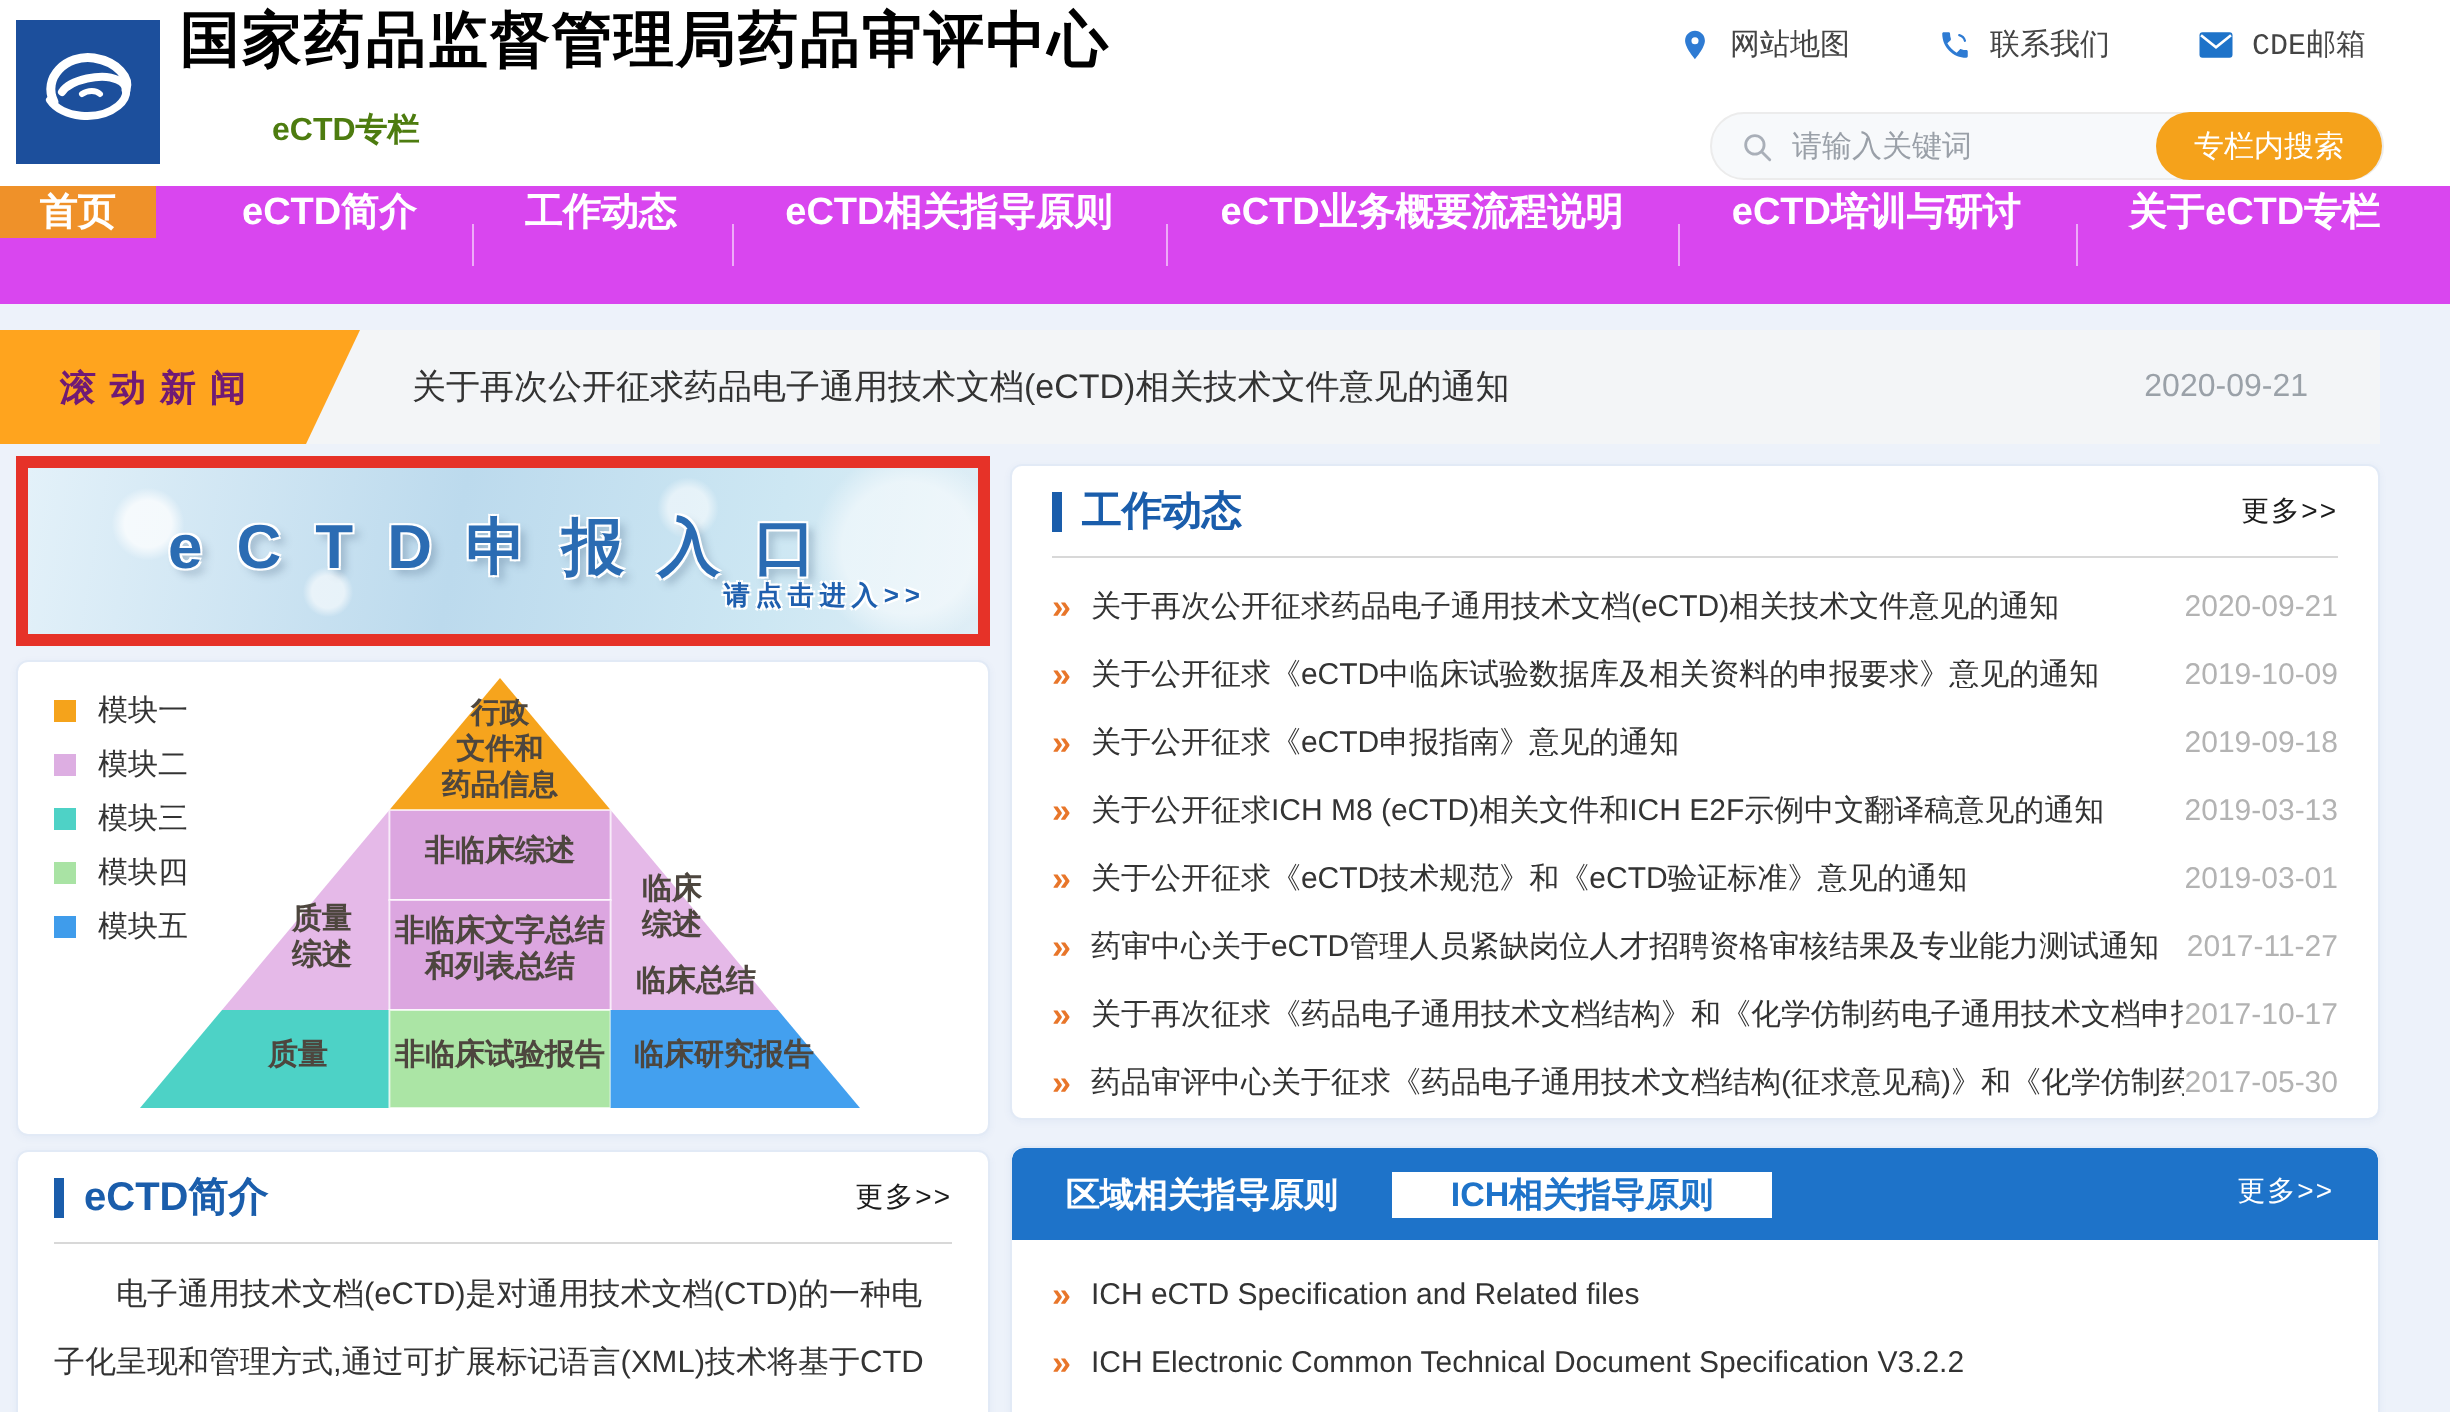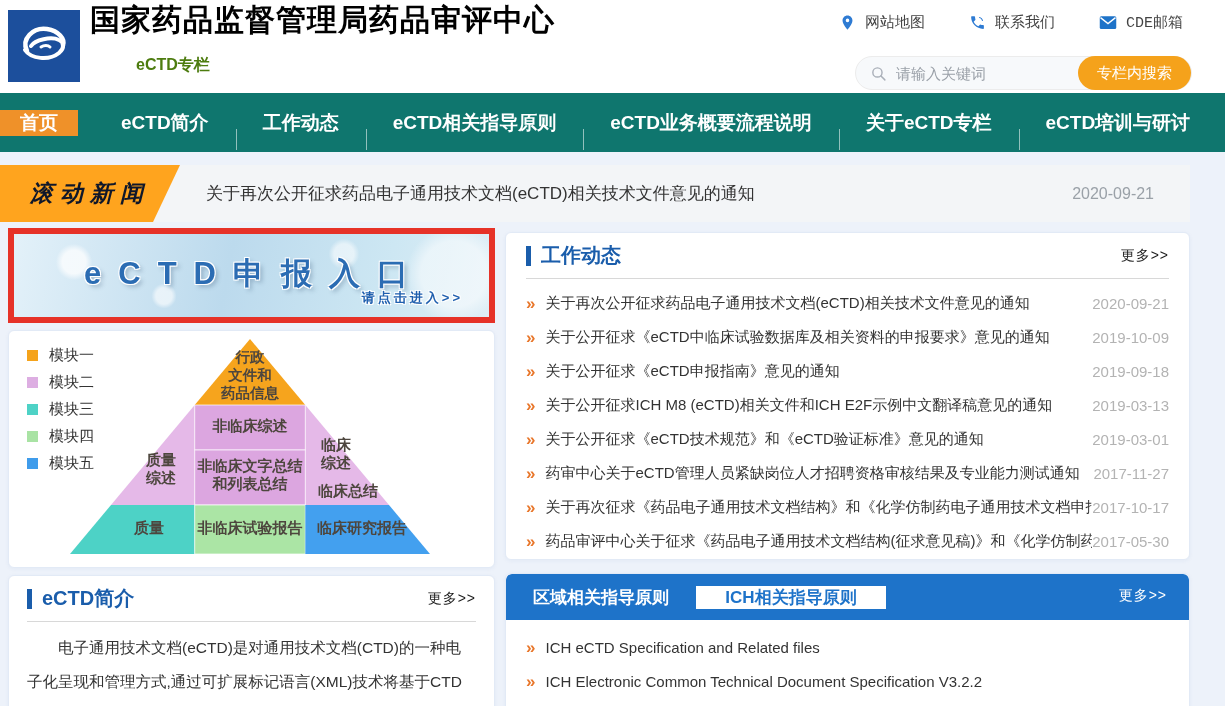--- a/index.html
+++ b/index.html
@@ -12,29 +12,29 @@
   .site-title { position:absolute; left:90px; top:0; font-size:30px; font-weight:bold; color:#000; letter-spacing:1px;text-align:center; }
   .site-sub { position:absolute; left:93px; top:55px; font-size:16px; font-weight:bold; color:#4d7c0f;margin-left:43px; }
   .utility { position:absolute; right:42px; top:13px; display:flex; gap:44px; }
   .u-link { display:flex; align-items:center; gap:9px; font-size:15px; color:#444; cursor:pointer;font-family:Liberation Mono, monospace; }
   .searchbar { position:absolute; left:855px; top:56px; width:337px; height:34px; background:#f7f9fb; border:1px solid #ececec; border-radius:17px; display:flex; align-items:center; padding-left:14px; }
   .searchbar input { border:none; outline:none; background:transparent; font-size:15px; color:#333; width:180px; margin-left:9px; font-family:"Liberation Sans",sans-serif; }
   .searchbar input::placeholder { color:#9aa0a8; }
   .search-btn { margin-left:auto; height:34px; padding:0 19px; background:#f5a21b; color:#fff; border:none; border-radius:17px; font-size:15px; cursor:pointer; font-family:"Liberation Sans",sans-serif; }
 
   
-  .nav { height:59px; background:#0f766e; display:flex; align-items:center; }
+  .nav { height:59px; background:#d946ef; display:flex; align-items:flex-start; }
   .nav-home { width:78px; background:#ef9129; color:#fff; font-size:19px; font-weight:bold; display:flex; align-items:center; justify-content:center; cursor:pointer; }
   .nav-item { padding:0 27px; color:#fff; font-size:19px; font-weight:bold; display:flex; align-items:center; position:relative; cursor:pointer; }
   .nav-item + .nav-item::before { content:""; position:absolute; left:0; top:19px; width:1px; height:21px; background:rgba(255,255,255,.55); }
   .nav-item:first-of-type { margin-left:16px; }
 
   
   .ticker { position:absolute; left:0; top:165px; width:1190px; height:57px; background:#f3f5f7; display:flex; align-items:center; }
-  .ticker-label { width:180px; height:57px; background:#ffa41e; clip-path:polygon(0 0,100% 0,85% 100%,0 100%); color:#0f172a; font-size:23px; font-weight:bold; letter-spacing:7px; display:flex; align-items:center; padding-left:30px; flex:0 0 auto; cursor:default;font-style:italic; }
+  .ticker-label { width:180px; height:57px; background:#ffa41e; clip-path:polygon(0 0,100% 0,85% 100%,0 100%); color:#701a75; font-size:18px; font-weight:bold; letter-spacing:7px; display:flex; align-items:center; padding-left:30px; flex:0 0 auto; cursor:default; }
   .ticker-text { margin-left:26px; font-size:17px; color:#333; cursor:pointer; }
   .ticker-date { position:absolute; right:36px; font-size:16px; color:#9aa1a8; }
 
   
   .col-left  { position:absolute; left:8px;  top:228px; width:487px; }
   .col-right { position:absolute; left:505px; top:232px; width:685px; }
 
   .panel { background:#fff; border:1px solid #e2eaf6; border-radius:6px; box-shadow:0 1px 4px rgba(30,80,160,.05); }
   .panel-head { display:flex; align-items:center; height:46px; border-bottom:1px solid #d8d8d8; }
   .title-bar { width:5px; height:20px; background:#1a5dab; margin-right:10px; }
@@ -132,22 +132,22 @@
 </div>
 
 <div class="nav">
   <div class="nav-home">首页</div>
   <div style="display:flex;align-items:stretch;">
 
   <div class="nav-item">eCTD简介</div>
       <div class="nav-item">工作动态</div>
       <div class="nav-item">eCTD相关指导原则</div>
       <div class="nav-item">eCTD业务概要流程说明</div>
+      <div class="nav-item">eCTD培训与研讨</div>
       <div class="nav-item">关于eCTD专栏</div>
-      <div class="nav-item">eCTD培训与研讨</div>
     </div>
 </div>
 
 <div class="ticker">
   <div class="ticker-label">滚动新闻</div>
   <div class="ticker-text">关于再次公开征求药品电子通用技术文档(eCTD)相关技术文件意见的通知</div>
   <div class="ticker-date">2020-09-21</div>
 </div>
 
 <div class="col-left">

